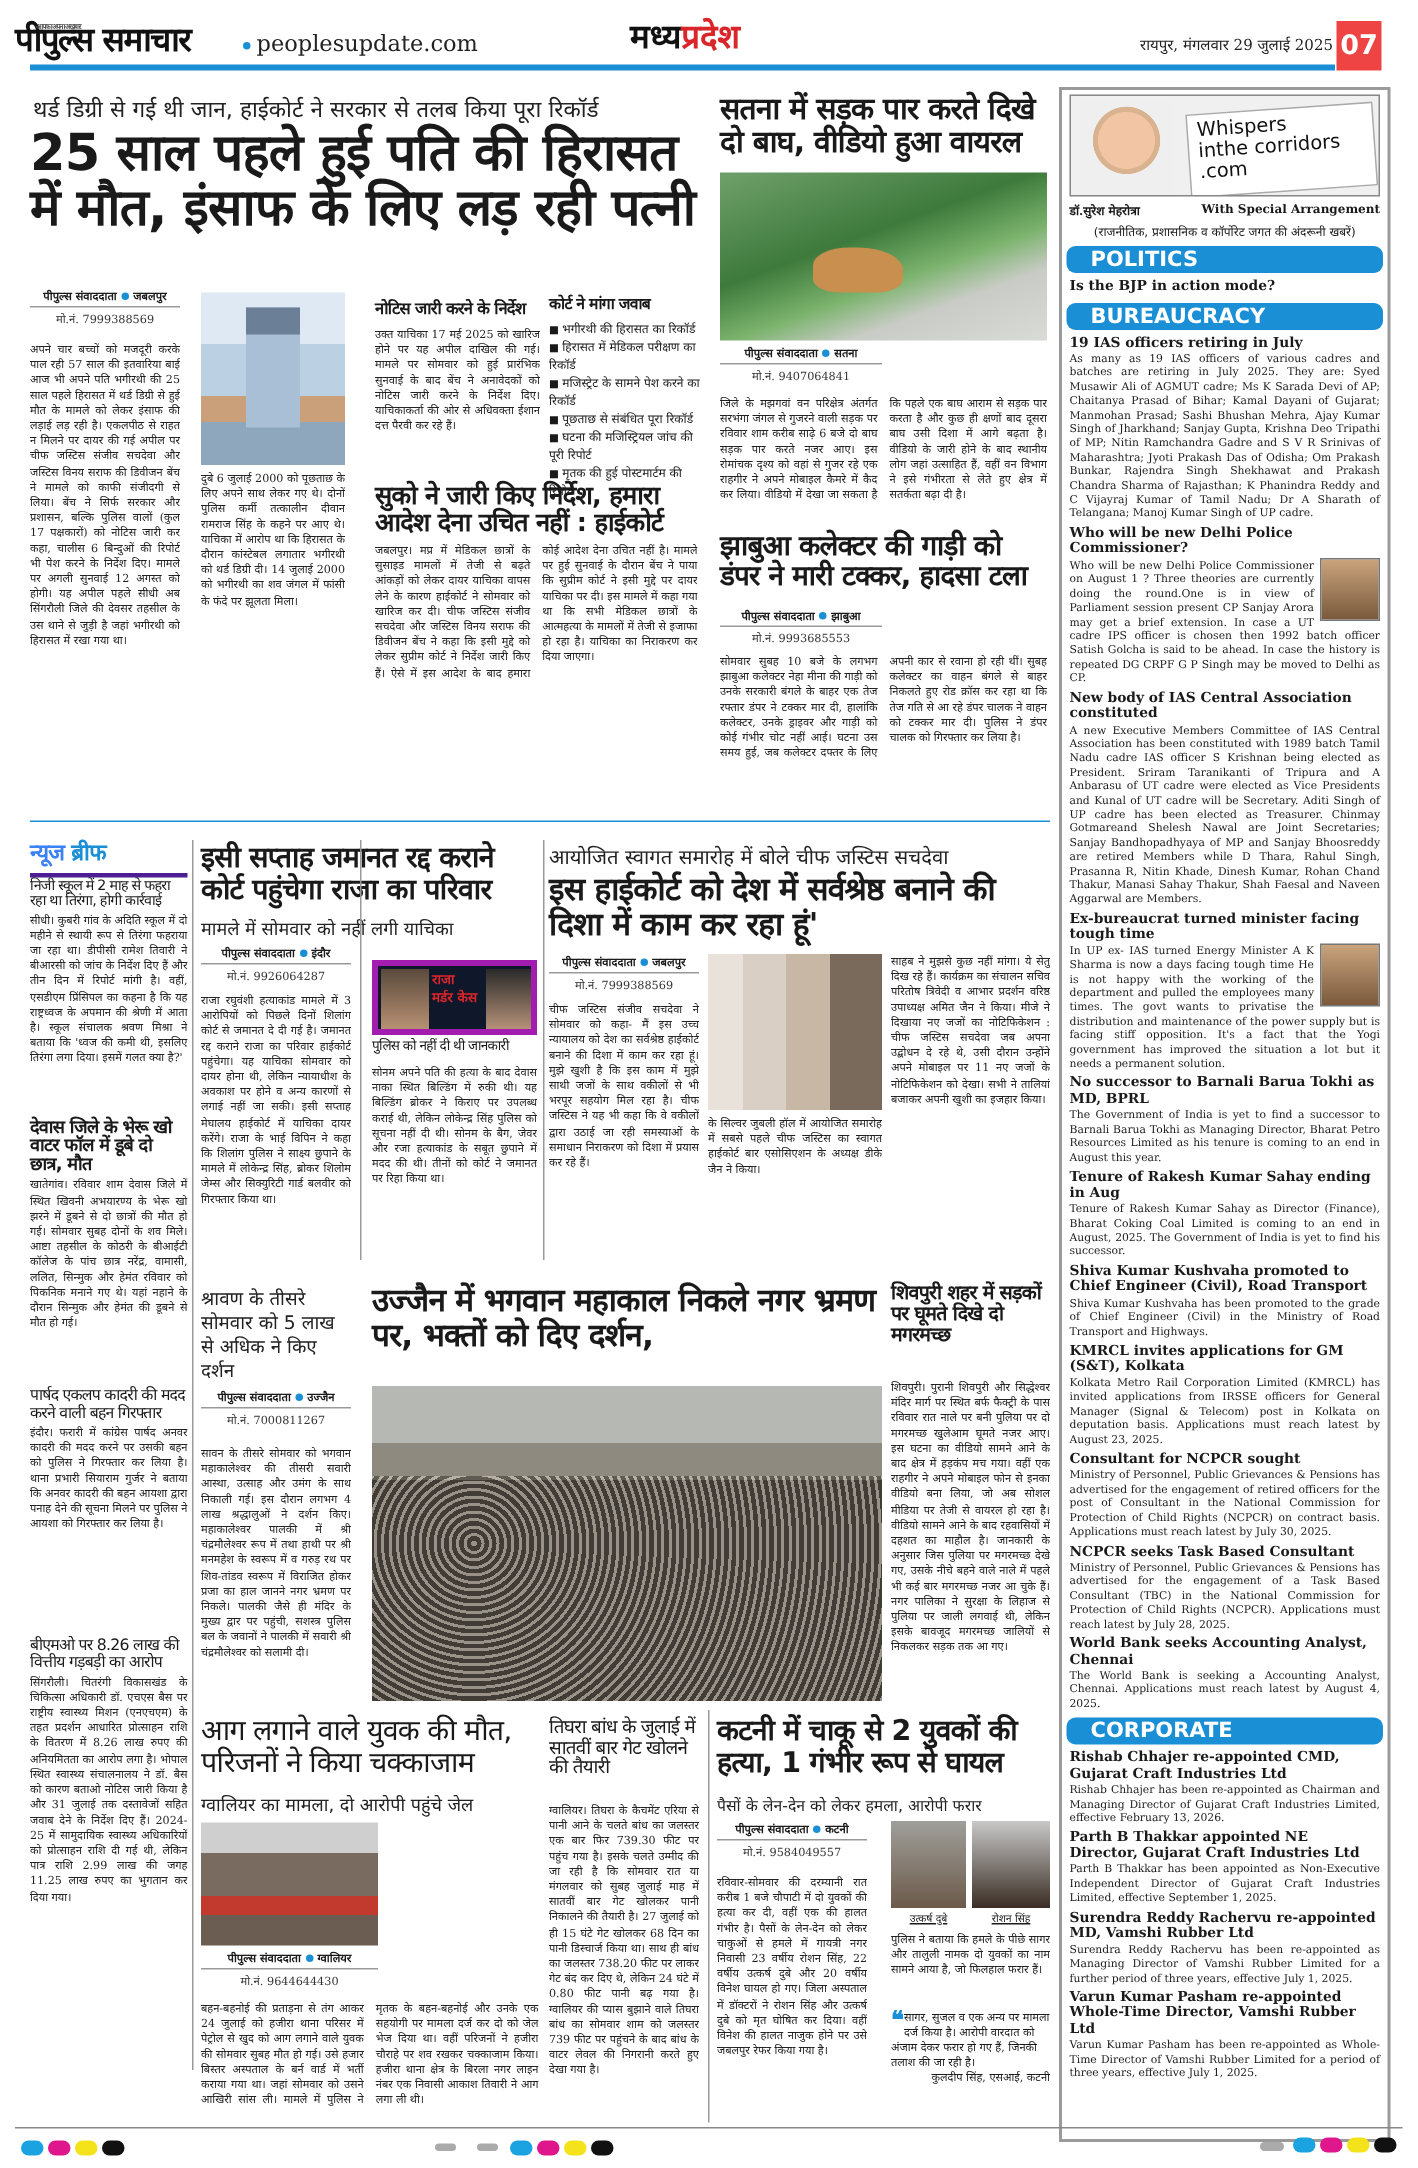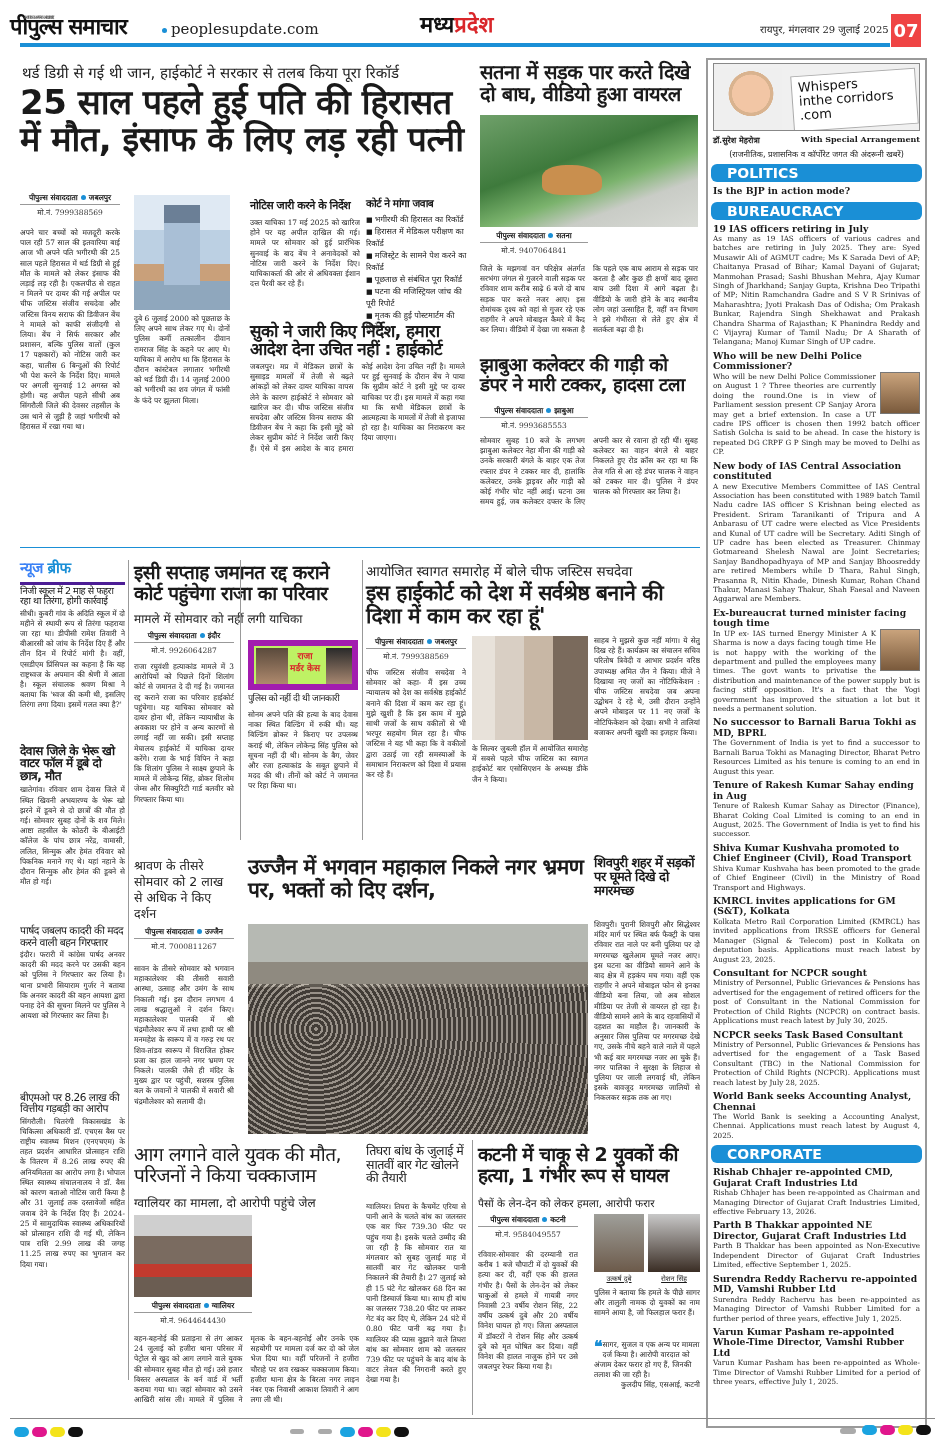--- a/index.html
+++ b/index.html
@@ -103,54 +103,54 @@
 <div class="abs body" style="left:480px;top:436px;width:218px;height:92px;column-count:2;column-gap:8px;">सोमवार सुबह 10 बजे के लगभग झाबुआ कलेक्टर नेहा मीना की गाड़ी को उनके सरकारी बंगले के बाहर एक तेज रफ्तार डंपर ने टक्कर मार दी, हालांकि कलेक्टर, उनके ड्राइवर और गाड़ी को कोई गंभीर चोट नहीं आई। घटना उस समय हुई, जब कलेक्टर दफ्तर के लिए अपनी कार से रवाना हो रही थीं। सुबह कलेक्टर का वाहन बंगले से बाहर निकलते हुए रोड क्रॉस कर रहा था कि तेज गति से आ रहे डंपर चालक ने वाहन को टक्कर मार दी। पुलिस ने डंपर चालक को गिरफ्तार कर लिया है।</div>
 
 <div class="rule-h" style="left:20px;top:547px;width:680px;"></div>
 
 <div class="abs hl" style="left:20px;top:560px;font-size:15px;"><span style="color:#3b82f6">न्यूज</span> <span style="color:#1a8fd6">ब्रीफ</span></div>
 <div class="abs" style="left:20px;top:582px;width:105px;height:800px;border-top:3px solid #4c1d95;padding-top:1px;">
   <div class="hl" style="font-size:9.5px;font-weight:normal;">निजी स्कूल में 2 माह से फहरा रहा था तिरंगा, होगी कार्रवाई</div>
   <div class="body" style="height:128px;margin-top:2px;">सीधी। कुबरी गांव के अदिति स्कूल में दो महीने से स्थायी रूप से तिरंगा फहराया जा रहा था। डीपीसी रामेश तिवारी ने बीआरसी को जांच के निर्देश दिए हैं और तीन दिन में रिपोर्ट मांगी है। वहीं, एसडीएम प्रिंसिपल का कहना है कि यह राष्ट्रध्वज के अपमान की श्रेणी में आता है। स्कूल संचालक श्रवण मिश्रा ने बताया कि 'ध्वज की कमी थी, इसलिए तिरंगा लगा दिया। इसमें गलत क्या है?'</div>
   <div class="hl" style="font-size:12px;font-weight:bold;margin-top:8px;">देवास जिले के भेरू खो वाटर फॉल में डूबे दो छात्र, मौत</div>
   <div class="body" style="height:132px;margin-top:2px;">खातेगांव। रविवार शाम देवास जिले में स्थित खिवनी अभयारण्य के भेरू खो झरने में डूबने से दो छात्रों की मौत हो गई। सोमवार सुबह दोनों के शव मिले। आष्टा तहसील के कोठरी के बीआईटी कॉलेज के पांच छात्र नरेंद्र, वामासी, ललित, सिन्मुक और हेमंत रविवार को पिकनिक मनाने गए थे। यहां नहाने के दौरान सिन्मुक और हेमंत की डूबने से मौत हो गई।</div>
-  <div class="hl" style="font-size:10.5px;font-weight:normal;margin-top:8px;">पार्षद जबलप कादरी की मदद करने वाली बहन गिरफ्तार</div>
+  <div class="hl" style="font-size:10.5px;font-weight:normal;margin-top:8px;">पार्षद एकलप कादरी की मदद करने वाली बहन गिरफ्तार</div>
   <div class="body" style="height:134px;margin-top:2px;">इंदौर। फरारी में कांग्रेस पार्षद अनवर कादरी की मदद करने पर उसकी बहन को पुलिस ने गिरफ्तार कर लिया है। थाना प्रभारी सियाराम गुर्जर ने बताया कि अनवर कादरी की बहन आयशा द्वारा पनाह देने की सूचना मिलने पर पुलिस ने आयशा को गिरफ्तार कर लिया है।</div>
   <div class="hl" style="font-size:10.5px;font-weight:normal;margin-top:8px;">बीएमओ पर 8.26 लाख की वित्तीय गड़बड़ी का आरोप</div>
   <div class="body" style="height:180px;margin-top:2px;">सिंगरौली। चितरंगी विकासखंड के चिकित्सा अधिकारी डॉ. एचएस बैस पर राष्ट्रीय स्वास्थ्य मिशन (एनएचएम) के तहत प्रदर्शन आधारित प्रोत्साहन राशि के वितरण में 8.26 लाख रुपए की अनियमितता का आरोप लगा है। भोपाल स्थित स्वास्थ्य संचालनालय ने डॉ. बैस को कारण बताओ नोटिस जारी किया है और 31 जुलाई तक दस्तावेजों सहित जवाब देने के निर्देश दिए हैं। 2024-25 में सामुदायिक स्वास्थ्य अधिकारियों को प्रोत्साहन राशि दी गई थी, लेकिन पात्र राशि 2.99 लाख की जगह 11.25 लाख रुपए का भुगतान कर दिया गया।</div>
 </div>
 <div class="rule-v" style="left:128px;top:560px;height:820px;"></div>
 
 <div class="abs hl" style="left:134px;top:562px;width:215px;font-size:19px;">इसी सप्ताह जमानत रद्द कराने कोर्ट पहुंचेगा राजा का परिवार</div>
 <div class="abs kicker" style="left:134px;top:610px;width:215px;font-size:12px;">मामले में सोमवार को नहीं लगी याचिका</div>
 <div class="abs" style="left:134px;top:630px;width:100px;">
   <div class="byline"><span>पीपुल्स संवाददाता</span><span class="dot"></span><span>इंदौर</span></div>
   <div class="mob">मो.नं. 9926064287</div>
 </div>
 <div class="abs body" style="left:134px;top:662px;width:100px;height:178px;">राजा रघुवंशी हत्याकांड मामले में 3 आरोपियों को पिछले दिनों शिलांग कोर्ट से जमानत दे दी गई है। जमानत रद्द कराने राजा का परिवार हाईकोर्ट पहुंचेगा। यह याचिका सोमवार को दायर होना थी, लेकिन न्यायाधीश के अवकाश पर होने व अन्य कारणों से लगाई नहीं जा सकी। इसी सप्ताह मेघालय हाईकोर्ट में याचिका दायर करेंगे। राजा के भाई विपिन ने कहा कि शिलांग पुलिस ने साक्ष्य छुपाने के मामले में लोकेन्द्र सिंह, ब्रोकर शिलोम जेम्स और सिक्युरिटी गार्ड बलवीर को गिरफ्तार किया था।</div>
-<div class="photo" style="left:248px;top:640px;width:110px;height:50px;background:#bef264;border:6px solid #a21caf;text-align:center;">
+<div class="photo" style="left:248px;top:640px;width:110px;height:50px;background:#0f172a;border:4px solid #a21caf;">
   <div style="position:absolute;left:2px;top:2px;width:32px;height:46px;background:linear-gradient(#5a4a3c,#c69b7b);"></div>
   <div style="position:absolute;left:36px;top:4px;width:30px;color:#d9262a;font-family:'DejaVu Sans',sans-serif;font-weight:bold;font-size:9px;line-height:12px;">राजा मर्डर केस</div>
   <div style="position:absolute;left:72px;top:2px;width:36px;height:46px;background:linear-gradient(#2a2a2a,#caa184);"></div>
 </div>
 <div class="abs hl" style="left:248px;top:694px;width:110px;font-size:9px;font-weight:normal;">पुलिस को नहीं दी थी जानकारी</div>
 <div class="abs body" style="left:248px;top:710px;width:110px;height:130px;">सोनम अपने पति की हत्या के बाद देवास नाका स्थित बिल्डिंग में रुकी थी। यह बिल्डिंग ब्रोकर ने किराए पर उपलब्ध कराई थी, लेकिन लोकेन्द्र सिंह पुलिस को सूचना नहीं दी थी। सोनम के बैग, जेवर और रजा हत्याकांड के सबूत छुपाने में मदद की थी। तीनों को कोर्ट ने जमानत पर रिहा किया था।</div>
 
 <div class="abs kicker" style="left:366px;top:562px;width:335px;font-size:13.5px;">आयोजित स्वागत समारोह में बोले चीफ जस्टिस सचदेवा</div>
 <div class="abs hl" style="left:366px;top:582px;width:335px;font-size:21px;">इस हाईकोर्ट को देश में सर्वश्रेष्ठ बनाने की दिशा में काम कर रहा हूं'</div>
 <div class="abs" style="left:366px;top:636px;width:100px;">
   <div class="byline"><span>पीपुल्स संवाददाता</span><span class="dot"></span><span>जबलपुर</span></div>
   <div class="mob">मो.नं. 7999388569</div>
 </div>
 <div class="abs body" style="left:366px;top:668px;width:100px;height:170px;">चीफ जस्टिस संजीव सचदेवा ने सोमवार को कहा- मैं इस उच्च न्यायालय को देश का सर्वश्रेष्ठ हाईकोर्ट बनाने की दिशा में काम कर रहा हूं। मुझे खुशी है कि इस काम में मुझे साथी जजों के साथ वकीलों से भी भरपूर सहयोग मिल रहा है। चीफ जस्टिस ने यह भी कहा कि वे वकीलों द्वारा उठाई जा रही समस्याओं के समाधान निराकरण को दिशा में प्रयास कर रहे हैं।</div>
 <div class="photo" style="left:472px;top:636px;width:116px;height:104px;background:linear-gradient(90deg,#e8e2da 0 20%,#d9cfc4 20% 45%,#c8b7a5 45% 70%,#7a6a5c 70%);"></div>
 <div class="abs body" style="left:472px;top:744px;width:116px;height:94px;">के सिल्वर जुबली हॉल में आयोजित समारोह में सबसे पहले चीफ जस्टिस का स्वागत हाईकोर्ट बार एसोसिएशन के अध्यक्ष डीके जैन ने किया।</div>
 <div class="abs body" style="left:594px;top:636px;width:106px;height:202px;">साहब ने मुझसे कुछ नहीं मांगा। ये सेतु दिख रहे हैं। कार्यक्रम का संचालन सचिव परितोष त्रिवेदी व आभार प्रदर्शन वरिष्ठ उपाध्यक्ष अमित जैन ने किया। मीजे ने दिखाया नए जजों का नोटिफिकेशन : चीफ जस्टिस सचदेवा जब अपना उद्बोधन दे रहे थे, उसी दौरान उन्होंने अपने मोबाइल पर 11 नए जजों के नोटिफिकेशन को देखा। सभी ने तालियां बजाकर अपनी खुशी का इजहार किया।</div>
 
-<div class="abs kicker" style="left:134px;top:858px;width:100px;font-size:12.5px;line-height:16px;">श्रावण के तीसरे सोमवार को 2 लाख से अधिक ने किए दर्शन</div>
+<div class="abs kicker" style="left:134px;top:858px;width:100px;font-size:12.5px;line-height:16px;">श्रावण के तीसरे सोमवार को 5 लाख से अधिक ने किए दर्शन</div>
 <div class="abs" style="left:134px;top:926px;width:100px;">
   <div class="byline"><span>पीपुल्स संवाददाता</span><span class="dot"></span><span>उज्जैन</span></div>
   <div class="mob">मो.नं. 7000811267</div>
 </div>
 <div class="abs body" style="left:134px;top:964px;width:100px;height:166px;">सावन के तीसरे सोमवार को भगवान महाकालेश्वर की तीसरी सवारी आस्था, उत्साह और उमंग के साथ निकाली गई। इस दौरान लगभग 4 लाख श्रद्धालुओं ने दर्शन किए। महाकालेश्वर पालकी में श्री चंद्रमौलेश्वर रूप में तथा हाथी पर श्री मनमहेश के स्वरूप में व गरुड़ रथ पर शिव-तांडव स्वरूप में विराजित होकर प्रजा का हाल जानने नगर भ्रमण पर निकले। पालकी जैसे ही मंदिर के मुख्य द्वार पर पहुंची, सशस्त्र पुलिस बल के जवानों ने पालकी में सवारी श्री चंद्रमौलेश्वर को सलामी दी।</div>
 <div class="abs hl" style="left:248px;top:856px;width:340px;font-size:21px;">उज्जैन में भगवान महाकाल निकले नगर भ्रमण पर, भक्तों को दिए दर्शन,</div>
 <div class="photo" style="left:248px;top:924px;width:340px;height:210px;background:linear-gradient(#b6b9b3 0 18%,#8f8a80 18% 30%,#4b4640 30% 100%);">
   <div style="position:absolute;inset:60px 0 0 0;background:repeating-radial-gradient(circle at 20% 30%,#d8cfc4 0 2px,#3a342e 2px 5px);opacity:.55;"></div>
 </div>
 

